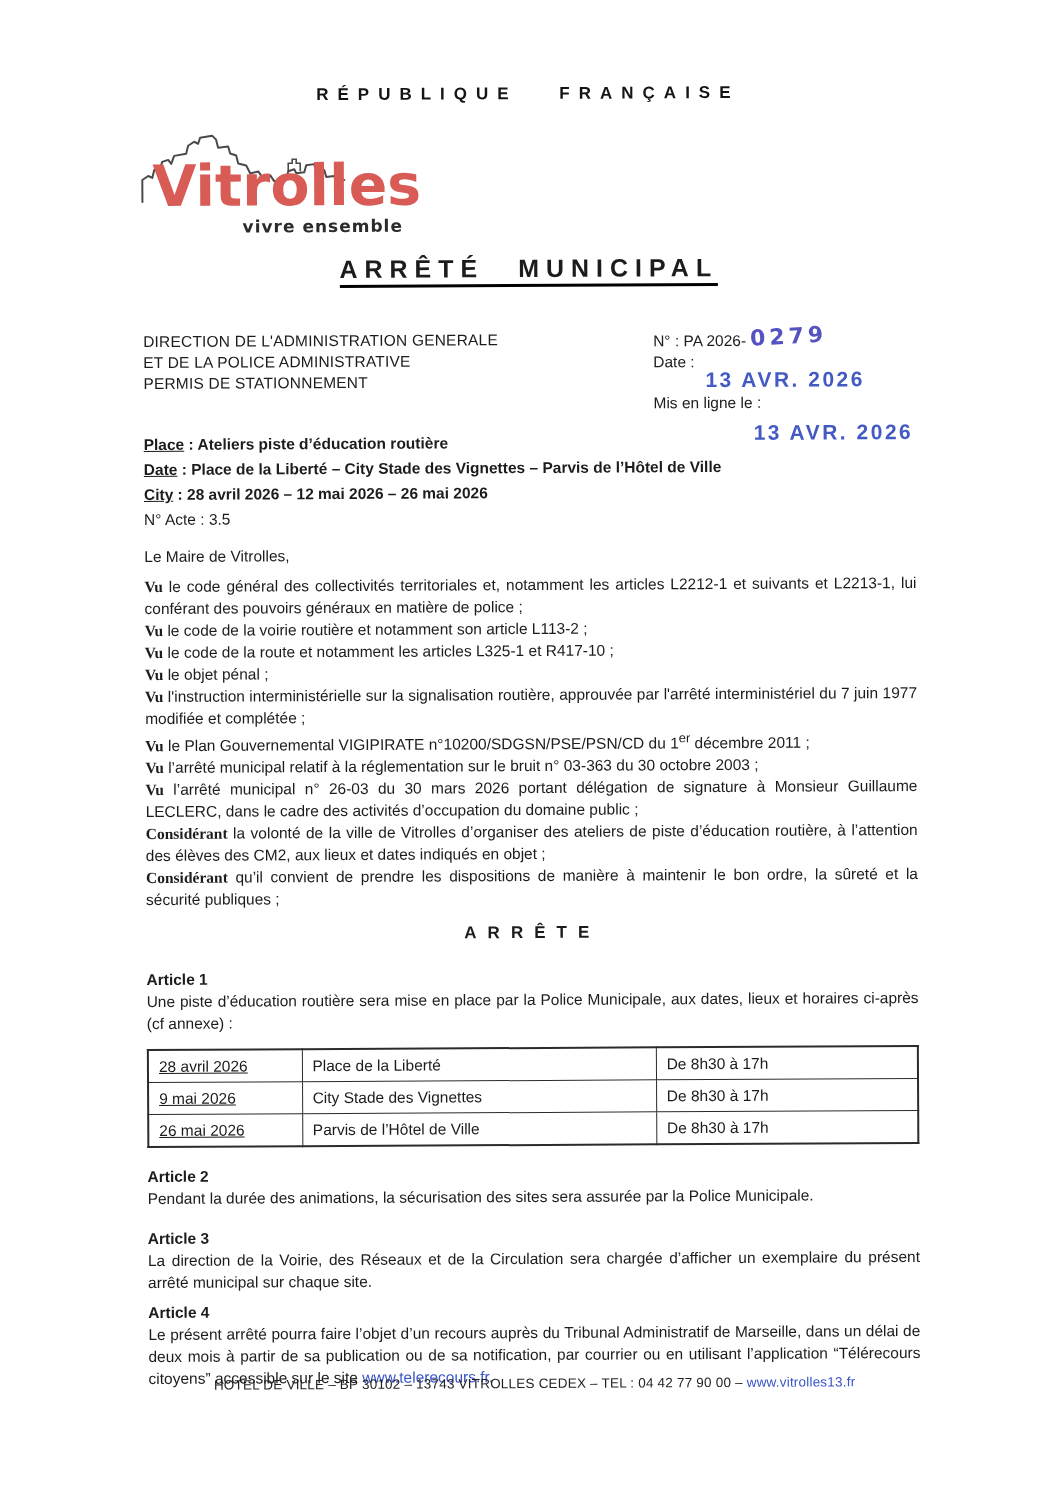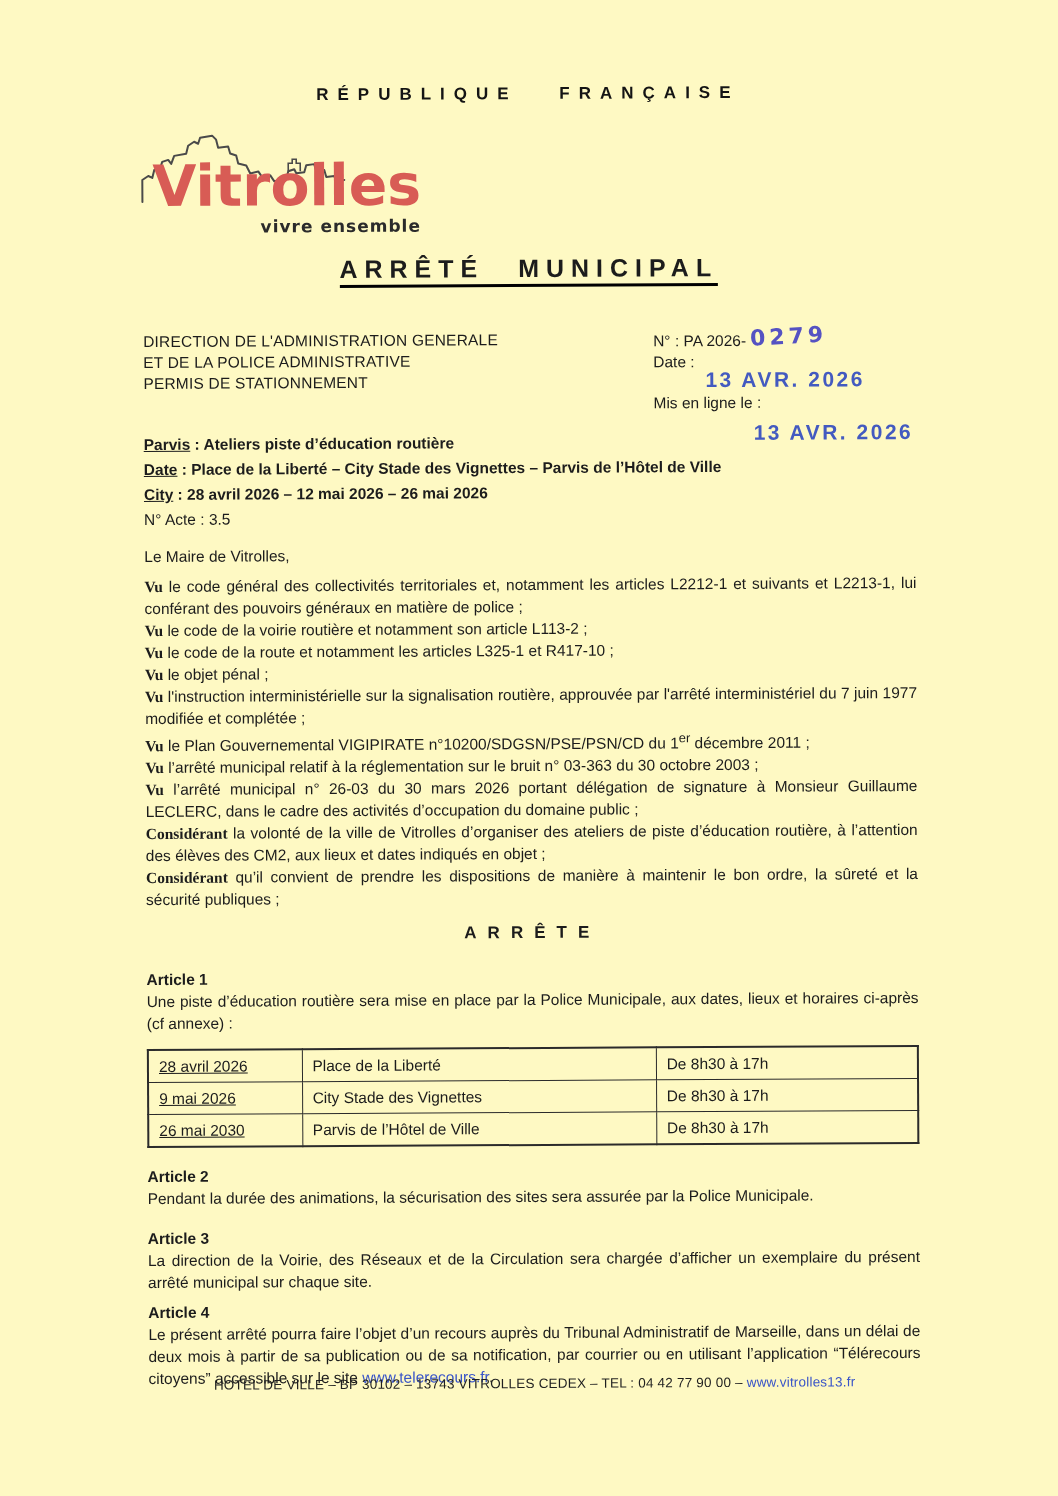--- a/index.html
+++ b/index.html
@@ -1,37 +1,37 @@
 <!DOCTYPE html>
 <html><head>
 <meta charset="utf-8">
 <style>
   html,body{margin:0;padding:0;background:#e8e8e8;}
   .page{
-    width:1058px;height:1496px;background:#fef9c3;position:relative;
+    width:1058px;height:1496px;background:#ffffff;position:relative;
     margin:0 auto;overflow:hidden;
     font-family:"Liberation Sans",sans-serif;color:#1c1c1c;
   }
   .content{
     position:absolute;left:145px;top:0;width:772px;
     transform:rotate(-0.3deg);transform-origin:50% 50%;
   }
   
   .republique{
     margin-top:84px;text-align:center;font-size:17px;font-weight:bold;
     letter-spacing:9px;word-spacing:28px;color:#141414;white-space:nowrap;
   }
   .logo{position:relative;height:118px;margin-top:18px;}
   .logo svg{position:absolute;left:-4px;top:0;}
   .logo-name{
     position:absolute;left:10px;top:34px;font-size:57px;font-weight:bold;
     letter-spacing:0px;font-family:"DejaVu Sans",sans-serif;line-height:1;
   }
   .logo-tagline{
-    position:absolute;left:118px;top:93px;font-size:17px;font-weight:bold;
+    position:absolute;left:100px;top:93px;font-size:17px;font-weight:bold;
     color:#2b2b2b;letter-spacing:1px;font-family:"DejaVu Sans",sans-serif;
   }
   .doc-title{margin:14px 0 0;text-align:center;font-size:25px;}
   .doc-title span{
     font-weight:bold;letter-spacing:7px;word-spacing:20px;
     border-bottom:3px solid #000;padding-bottom:2px;white-space:nowrap;
   }
   
   .meta-row{display:flex;margin-top:46px;align-items:flex-start;}
   .direction{font-size:15.5px;line-height:21px;letter-spacing:0.2px;}
@@ -116,21 +116,21 @@
           <span class="handwritten" style="color: rgb(85, 82, 194);">0279</span>
         </div>
         <div>Date :</div>
         <div class="stamp stamp-date" style="color: rgb(58, 82, 192);">13 AVR. 2026</div>
         <div>Mis en ligne le :</div>
         <div class="stamp stamp-online" style="color: rgb(58, 82, 192);">13 AVR. 2026</div>
       </div>
     </div>
 
     <div class="subject">
-      <p><span class="subj-label">Parvis</span><span> : </span><span>Ateliers piste d’éducation routière</span></p>
+      <p><span class="subj-label">Place</span><span> : </span><span>Ateliers piste d’éducation routière</span></p>
       <p><span class="subj-label">Date</span><span> : </span><span>Place de la Liberté – City Stade des Vignettes – Parvis de l’Hôtel de Ville</span></p>
       <p><span class="subj-label">City</span><span> : </span><span>28 avril 2026 – 12 mai 2026 – 26 mai 2026</span></p>
       <p class="acte">N° Acte : 3.5</p>
     </div>
 
     <p class="salutation">Le Maire de Vitrolles,</p>
 
     <div class="clauses">
       <p><span class="lead">Vu</span> <span>le code général des collectivités territoriales et, notamment les articles L2212-1 et suivants et L2213-1, lui conférant des pouvoirs généraux en matière de police ;</span></p>
       <p><span class="lead">Vu</span> <span>le code de la voirie routière et notamment son article L113-2 ;</span></p>
@@ -157,21 +157,21 @@
           <td class="c-date">28 avril 2026</td>
           <td class="c-lieu">Place de la Liberté</td>
           <td class="c-hor">De 8h30 à 17h</td>
         </tr>
         <tr>
           <td class="c-date">9 mai 2026</td>
           <td class="c-lieu">City Stade des Vignettes</td>
           <td class="c-hor">De 8h30 à 17h</td>
         </tr>
         <tr>
-          <td class="c-date">26 mai 2030</td>
+          <td class="c-date">26 mai 2026</td>
           <td class="c-lieu">Parvis de l’Hôtel de Ville</td>
           <td class="c-hor">De 8h30 à 17h</td>
         </tr>
       </tbody>
     </table>
 
     <div class="article">
       <h3>Article 2</h3>
       <p>Pendant la durée des animations, la sécurisation des sites sera assurée par la Police Municipale.</p>
     </div>

